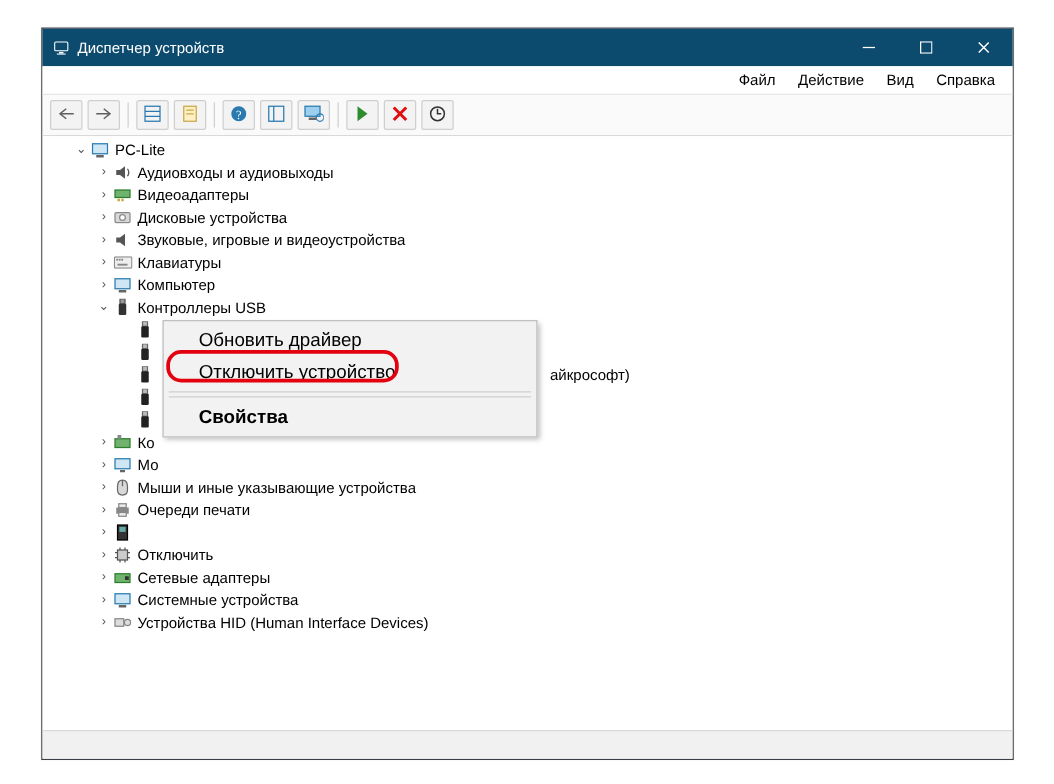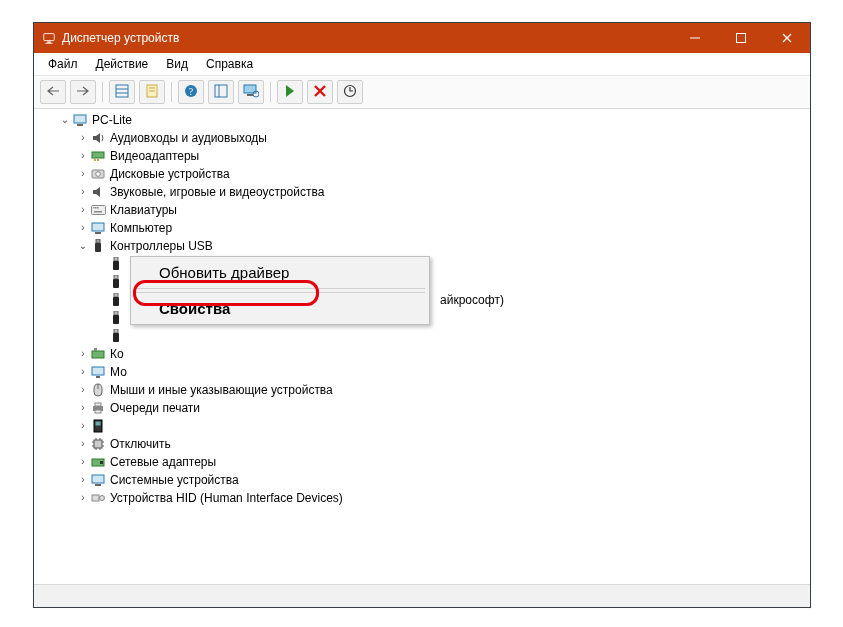--- a/index.html
+++ b/index.html
@@ -27,21 +27,21 @@
     height: 584px;
     border: 1px solid #3a3f46;
     background: #fff;
     display: flex;
     flex-direction: column;
     box-shadow: 0 0 0 1px rgba(0,0,0,0.02);
   }
   
   .titlebar {
     height: 30px;
-    background: #c2410c;
+    background: #0c4a6e;
     color: #fff;
     display: flex;
     align-items: center;
     padding-left: 8px;
   }
   .titlebar .tb-icon {
     margin-right: 6px;
     display:flex; align-items:center;
   }
   .titlebar .tb-title {
@@ -58,20 +58,21 @@
     color: #fff;
   }
   
   .menubar {
     height: 20px;
     padding: 2px 6px 0 6px;
     display: flex;
     gap: 2px;
     background: #fff;
     border-bottom: 1px solid #e7e7e7;
+    justify-content: flex-end;
   }
   .menuitem {
     padding: 2px 8px;
     font-size: 12px;
   }
   
   .toolbar {
     height: 28px;
     display: flex;
     align-items: center;
@@ -538,19 +539,20 @@
         </div>
 
       </div>
     </div>
 
     <div class="statusbar"></div>
   </div>
 
   <div class="ctxmenu">
     <div class="ctxitem">Обновить драйвер</div>
+    <div class="ctxitem">Отключить устройство</div>
     <div class="ctxsep"></div>
     <div class="ctxsep"></div>
     <div class="ctxitem bold">Свойства</div>
   </div>
 
   <div class="highlight"></div>
 </div>
 
 </body></html>

